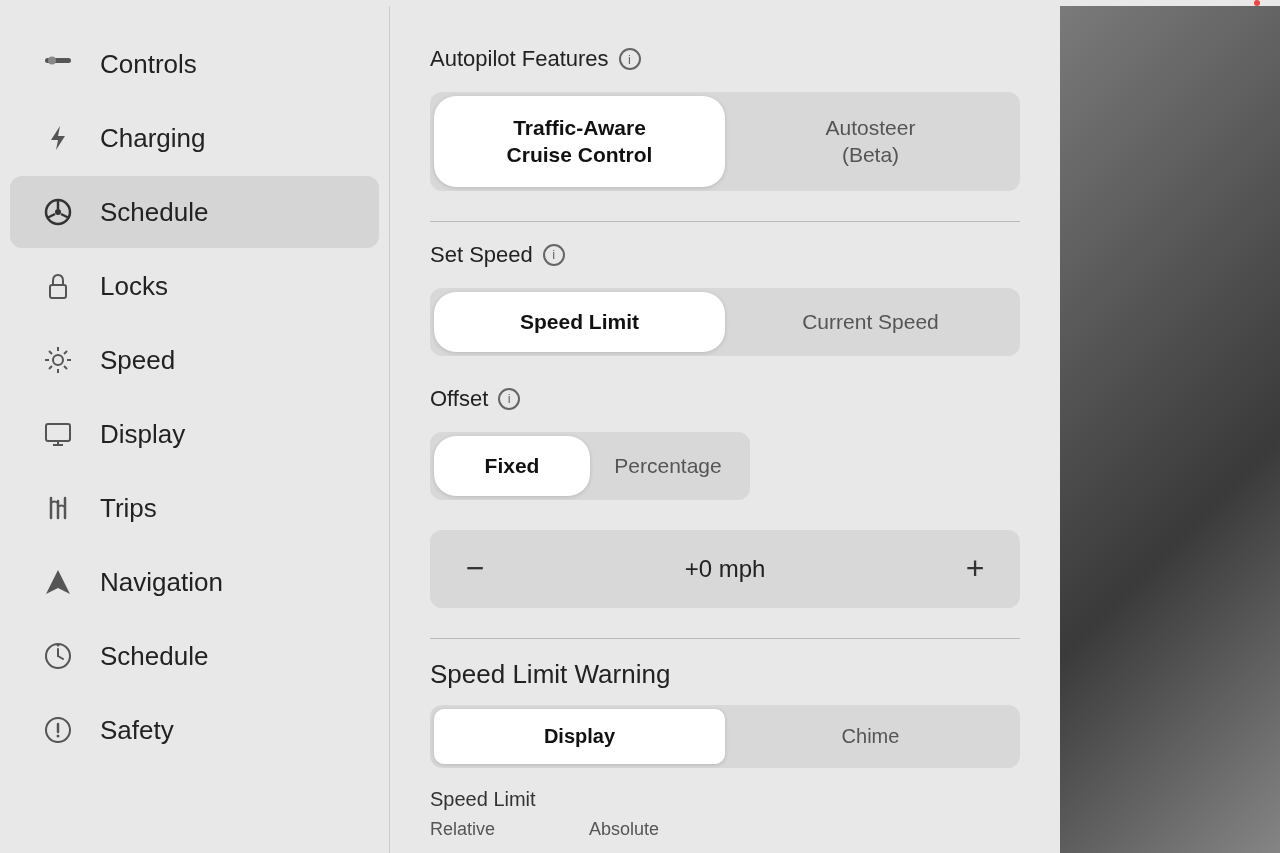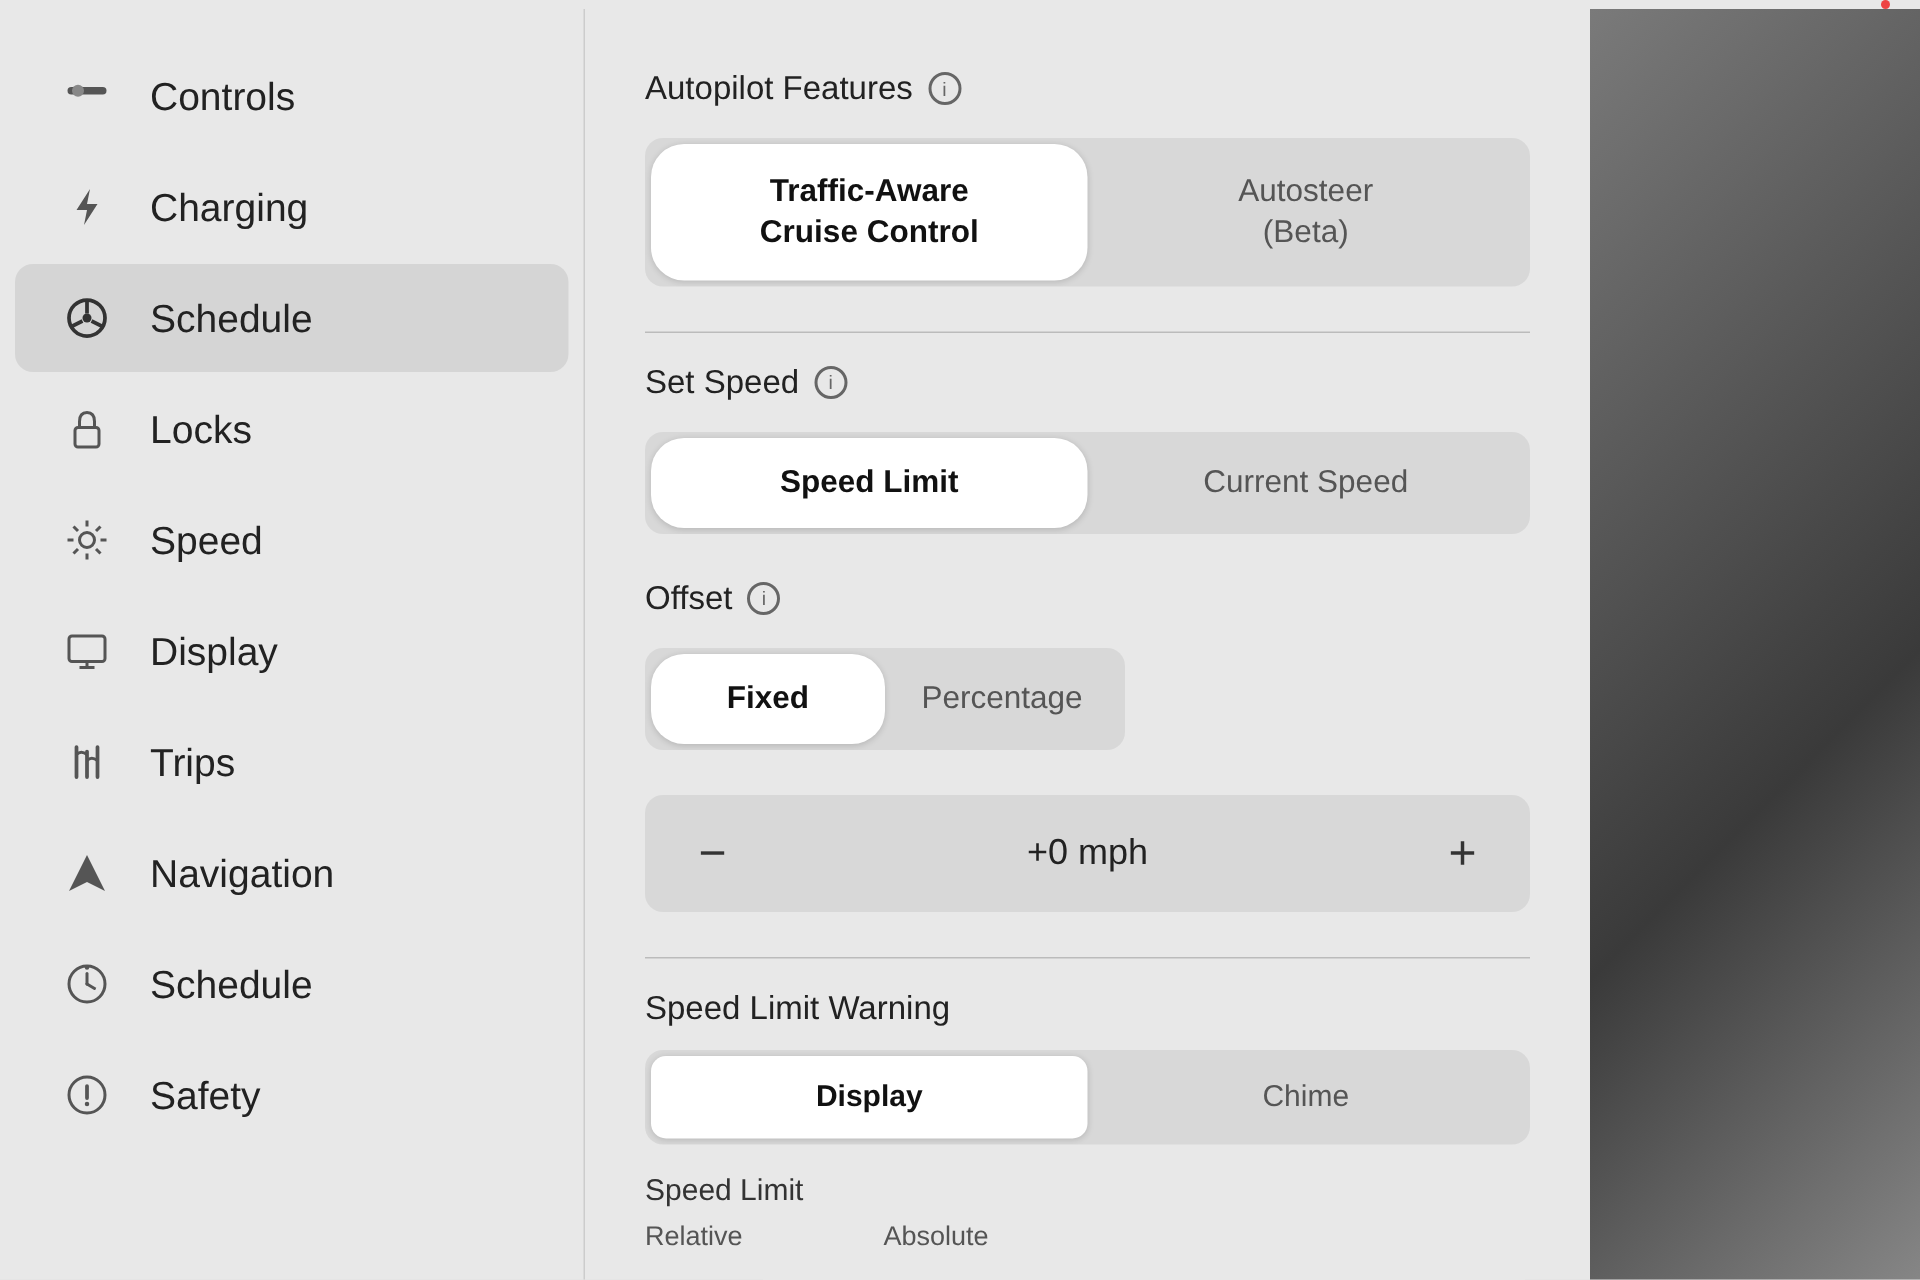--- a/index.html
+++ b/index.html
@@ -166,21 +166,21 @@
       font-weight: 500;
       color: #222;
     }
 
     
     .speed-limit-warning {
       margin-bottom: 20px;
     }
 
     .speed-limit-warning-title {
-      font-size: 22px;
+      font-size: 26px;
       font-weight: 500;
       color: #222;
       margin-bottom: 15px;
     }
 
     .three-toggle-group {
       display: flex;
       background: #d8d8d8;
       border-radius: 12px;
       padding: 4px;

